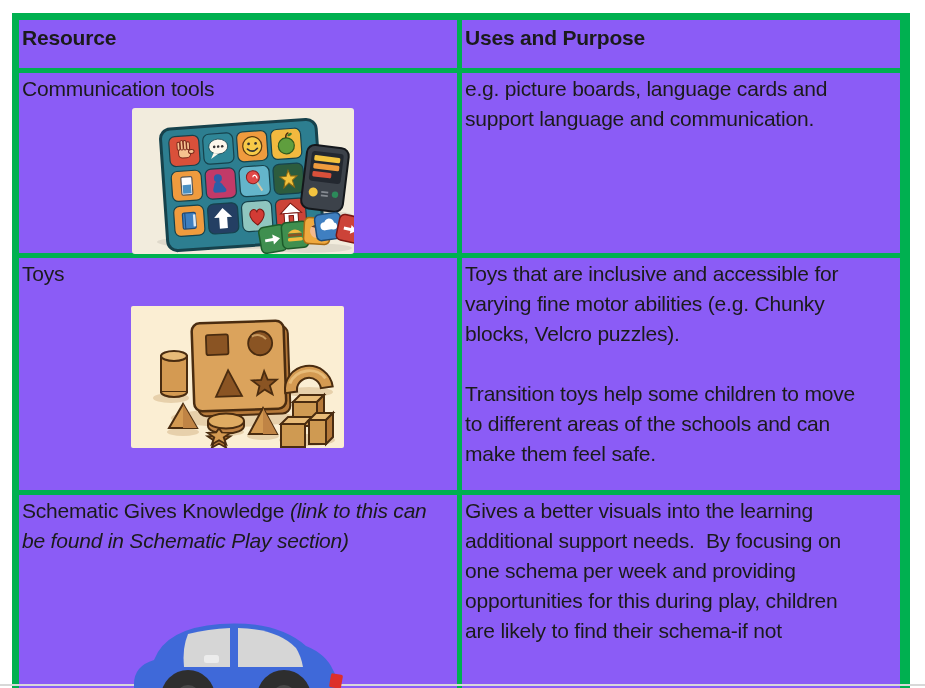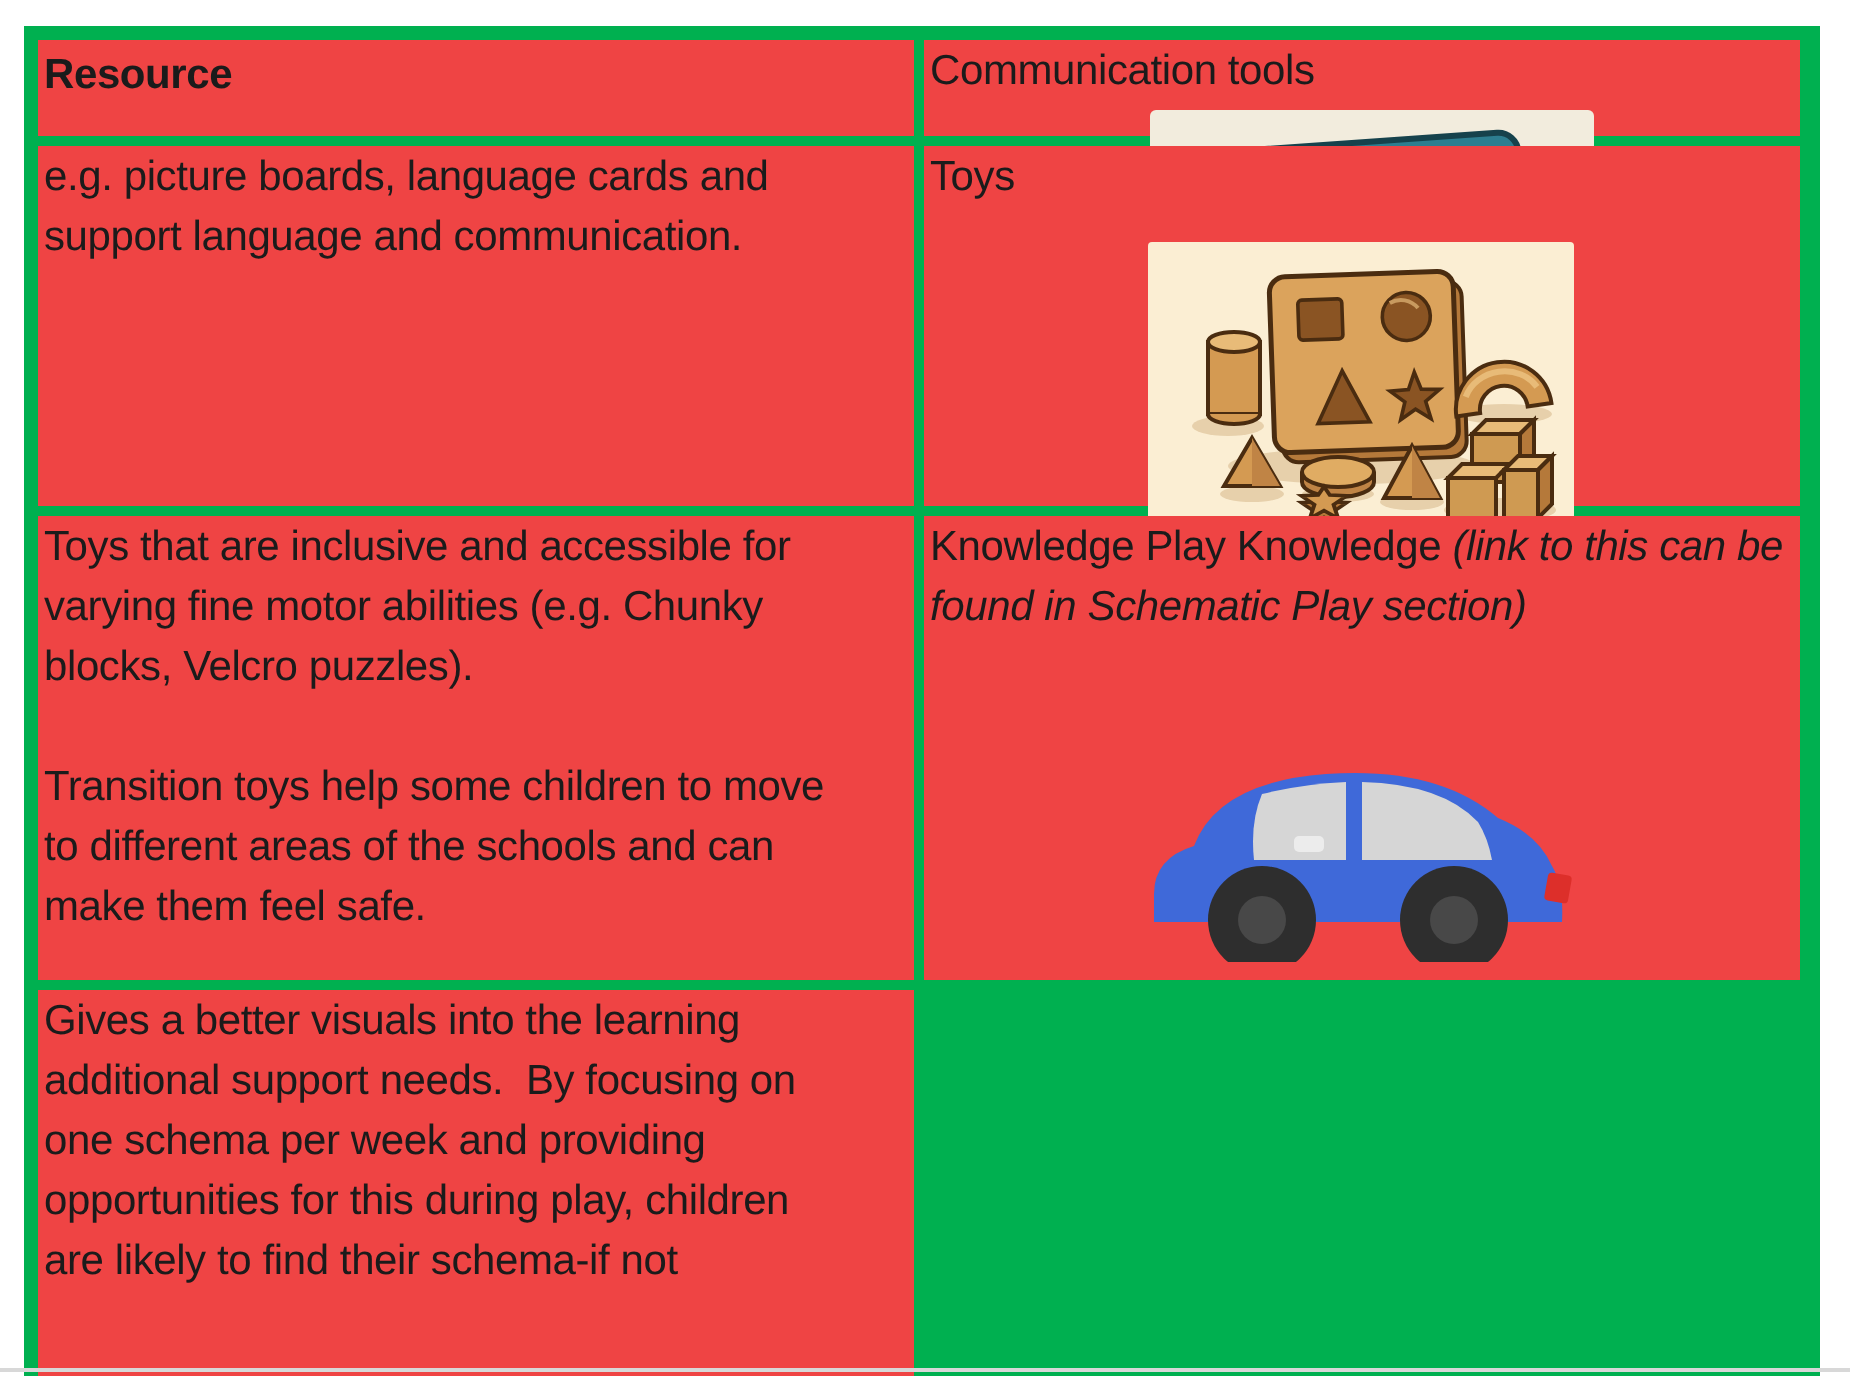--- a/index.html
+++ b/index.html
@@ -6,41 +6,44 @@
   body{
     position:relative;width:925px;height:688px;overflow:hidden;
     background:#ffffff;font-family:"Liberation Sans",sans-serif;color:#1b1b1b;
   }
   .tbl{
     position:absolute;left:12px;top:13px;width:898px;height:790px;
     background:#00b050;box-sizing:border-box;
     padding:7px 10px 0 7px;
     display:grid;grid-template-columns:438px 438px;grid-template-rows:48px 180px 232px 1fr;gap:5px;
   }
-  .cell{background:#ef4444;box-sizing:border-box;padding:1px 2px 0 3px;overflow:visible;}
+  .cell{background:#8b5cf6;box-sizing:border-box;padding:1px 2px 0 3px;overflow:visible;}
   .cell.head{padding-top:5px;}
   .h{font-size:21px;font-weight:bold;line-height:26px;letter-spacing:-0.2px;white-space:nowrap;}
   .t{font-size:21px;line-height:30px;letter-spacing:-0.2px;white-space:nowrap;}
   .wrapt{font-size:21px;line-height:30px;letter-spacing:-0.2px;}
   .it{font-style:italic;}
   .gap{margin-top:30px;}
   .img1{margin:4px 0 0 110px;width:222px;height:146px;}
   .img2{margin:17px 0 0 109px;width:213px;height:142px;}
   .img3{position:relative;z-index:4;margin:42px 0 0 104px;width:220px;height:120px;}
   .rule{position:absolute;left:0;top:684px;width:925px;height:2px;background:#d8d8d8;z-index:2;}
   svg{display:block;}
 </style>
 </head>
 <body>
 
 <div class="tbl">
 
   <div class="cell head">
     <div class="h">Resource</div>
   </div>
+  <div class="cell head">
+    <div class="h">Uses and Purpose</div>
+  </div>
 
   <div class="cell">
     <div class="t">Communication tools</div>
     <div class="img1" role="img" aria-label="Illustration of a picture communication board with a grid of symbol tiles (hand, speech bubble, smiley face, apple, drink, child, lollipop, star, book, up arrow, heart, house), a handheld communication device and scattered picture cards">
       <svg width="222" height="146" viewBox="0 0 222 146">
         <rect x="0" y="0" width="222" height="146" rx="3" fill="#f2ecdd"></rect>
         <ellipse cx="105" cy="134" rx="80" ry="7" fill="rgba(0,0,0,0.08)"></ellipse>
         <ellipse cx="197" cy="108" rx="24" ry="5" fill="rgba(0,0,0,0.08)"></ellipse>
         <g transform="rotate(-4 110 78)">
           <rect x="32" y="16" width="156" height="122" rx="10" fill="#2d7e90" stroke="#16424c" stroke-width="3"></rect>
@@ -234,21 +237,21 @@
     <div class="t">Toys that are inclusive and accessible for</div>
     <div class="t">varying fine motor abilities (e.g. Chunky</div>
     <div class="t">blocks, Velcro puzzles).</div>
     <div class="t gap">Transition toys help some children to move</div>
     <div class="t">to different areas of the schools and can</div>
     <div class="t">make them feel safe.</div>
   </div>
 
   <div class="cell">
     <div class="wrapt">
-      <span>Knowledge Play Knowledge </span><span class="it">(link to this can be found in Schematic Play section)</span>
+      <span>Schematic Gives Knowledge </span><span class="it">(link to this can be found in Schematic Play section)</span>
     </div>
     <div class="img3" role="img" aria-label="Clip-art of a blue toy car with grey windows, dark wheels and a red tail light, cropped at the bottom edge of the page">
       <svg width="220" height="120" viewBox="0 0 220 120">
         <path d="M8,100 L8,86 Q8,68 28,62 Q40,30 94,26 Q150,22 180,48 Q200,56 207,72 Q213,82 212,100 Z" fill="#3f69d9"></path>
         <path d="M62,36 Q82,31 104,30 L104,69 L58,69 Q56,50 62,36 Z" fill="#d6d6d6"></path>
         <path d="M112,30 Q152,31 170,50 Q175,58 177,69 L112,69 Z" fill="#d6d6d6"></path>
         <rect x="78" y="57" width="15" height="8" rx="2.5" fill="#ececec"></rect>
         <circle cx="62" cy="99" r="27" fill="#2e2e2e"></circle>
           <circle cx="62" cy="99" r="12" fill="#484848"></circle>
         <circle cx="158" cy="99" r="27" fill="#2e2e2e"></circle>

